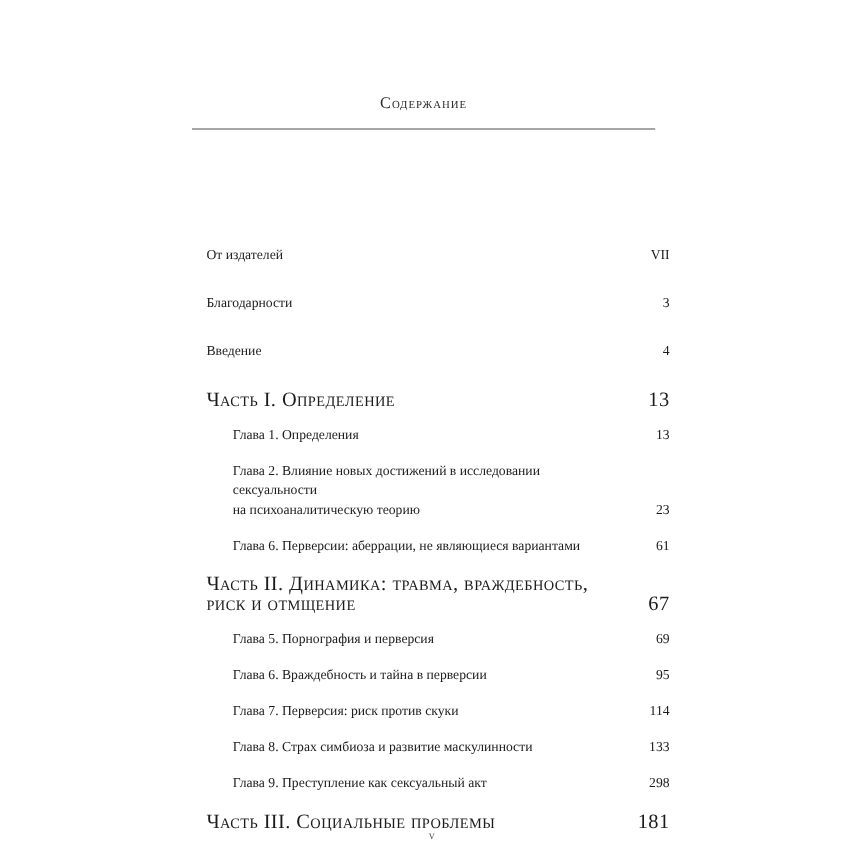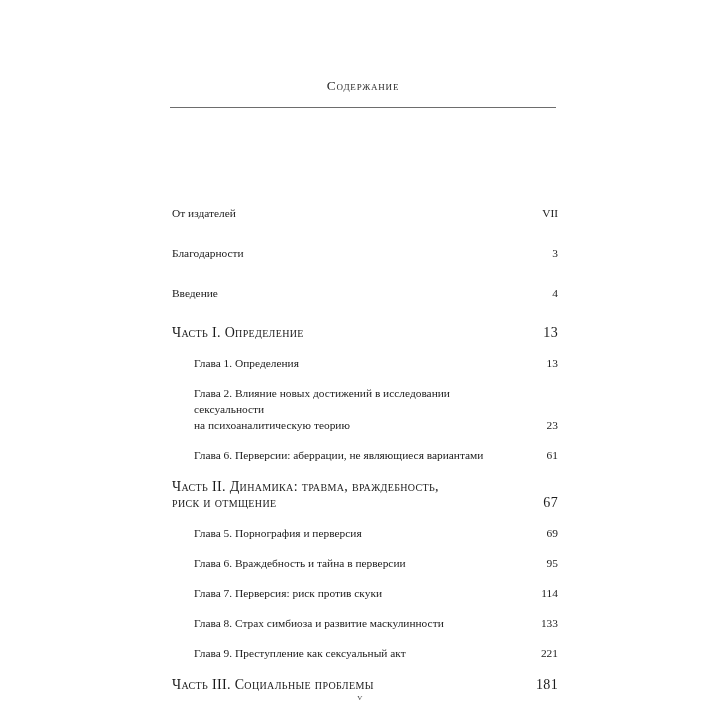--- a/index.html
+++ b/index.html
@@ -18,21 +18,21 @@
   .page {
     position: relative;
     width: 720px;
     height: 720px;
     box-sizing: border-box;
   }
 
   
   .toc-header {
     position: absolute;
-    left: 170px;
+    left: 160px;
     top: 78px;
     width: 386px;
   }
   .toc-title {
     text-align: center;
     font-size: 13.5px;
     font-variant: small-caps;
     letter-spacing: 0.8px;
     color: #2a2a2a;
     line-height: 1.2;
@@ -73,21 +73,21 @@
 
   
   .entry.front {
     margin-bottom: 24px;
   }
 
   
   .entry.part {
     font-variant: small-caps;
     letter-spacing: 0.35px;
-    font-size: 14px;
+    font-size: 17px;
     margin-top: 8px;
     margin-bottom: 14px;
   }
   .entry.part .label {
     white-space: pre-line;
   }
 
   
   .entry.chapter {
     margin-left: 22px;
@@ -186,21 +186,21 @@
       <div class="entry chapter">
         <span class="label">Глава 7. Перверсия: риск против скуки</span>
         <span class="page-no">114</span>
       </div>
       <div class="entry chapter">
         <span class="label">Глава 8. Страх симбиоза и развитие маскулинности</span>
         <span class="page-no">133</span>
       </div>
       <div class="entry chapter">
         <span class="label">Глава 9. Преступление как сексуальный акт</span>
-        <span class="page-no">221</span>
+        <span class="page-no">298</span>
       </div>
     </div>
 
     <div class="group">
       <div class="entry part">
         <span class="label">Часть III. Социальные проблемы</span>
         <span class="page-no">181</span>
       </div>
 
     </div>

